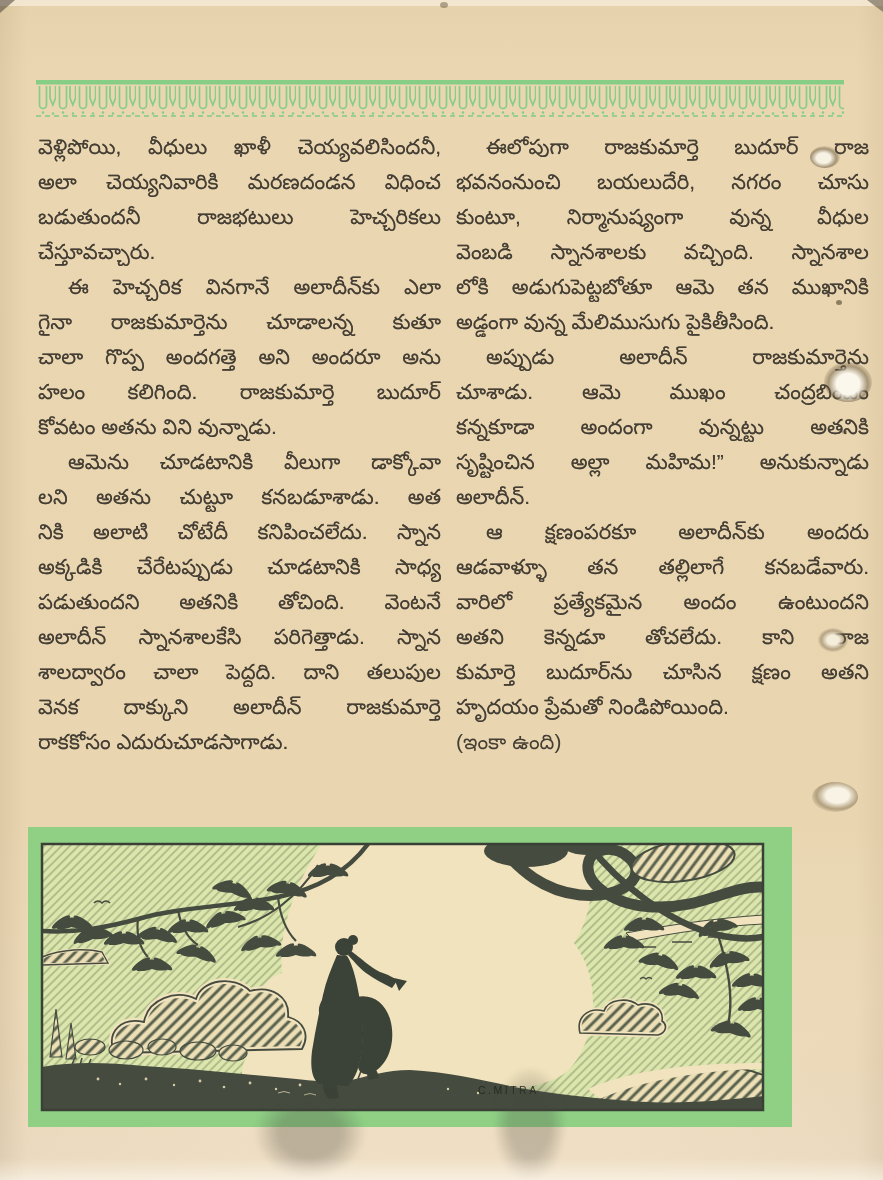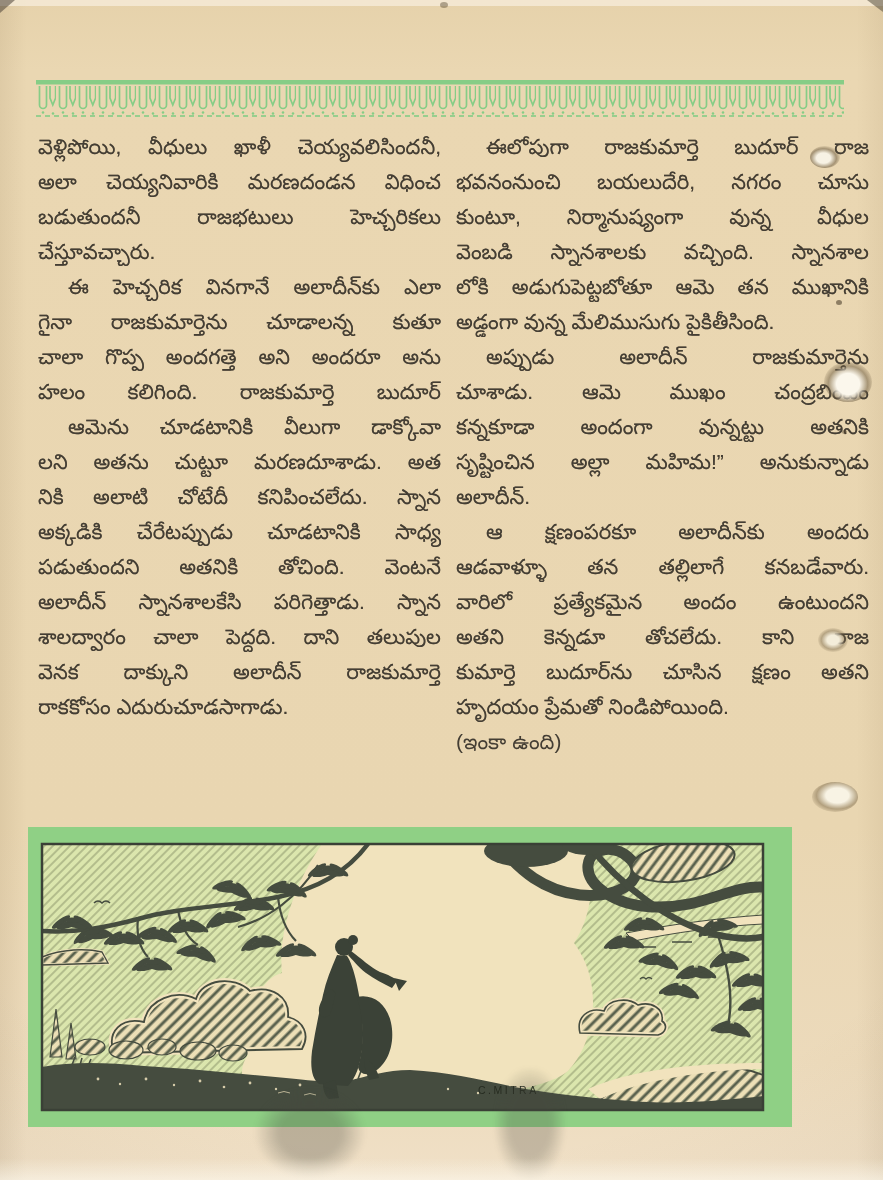--- a/index.html
+++ b/index.html
@@ -87,24 +87,25 @@
           <div class="line">వెళ్లిపోయి, వీధులు ఖాళీ చెయ్యవలిసిందనీ,</div>
           <div class="line">అలా చెయ్యనివారికి మరణదండన విధించ</div>
           <div class="line">బడుతుందనీ రాజభటులు హెచ్చరికలు</div>
           <div class="line last">చేస్తూవచ్చారు.</div>
         </div>
         <div class="para indent">
           <div class="line">ఈ హెచ్చరిక వినగానే అలాదీన్‌కు ఎలా</div>
           <div class="line">గైనా రాజకుమార్తెను చూడాలన్న కుతూ</div>
           <div class="line">చాలా గొప్ప అందగత్తె అని అందరూ అను</div>
           <div class="line">హలం కలిగింది. రాజకుమార్తె బుదూర్</div>
+          <div class="line last">కోవటం అతను విని వున్నాడు.</div>
         </div>
         <div class="para indent">
           <div class="line">ఆమెను చూడటానికి వీలుగా డాక్కోవా</div>
-          <div class="line">లని అతను చుట్టూ మరణదూశాడు. అత</div>
+          <div class="line">లని అతను చుట్టూ కనబడూశాడు. అత</div>
           <div class="line">నికి అలాటి చోటేదీ కనిపించలేదు. స్నాన</div>
           <div class="line">అక్కడికి చేరేటప్పుడు చూడటానికి సాధ్య</div>
           <div class="line">పడుతుందని అతనికి తోచింది. వెంటనే</div>
           <div class="line">అలాదీన్ స్నానశాలకేసి పరిగెత్తాడు. స్నాన</div>
           <div class="line">శాలద్వారం చాలా పెద్దది. దాని తలుపుల</div>
           <div class="line">వెనక దాక్కుని అలాదీన్ రాజకుమార్తె</div>
           <div class="line last">రాకకోసం ఎదురుచూడసాగాడు.</div>
         </div>
       </div>
   </div>

